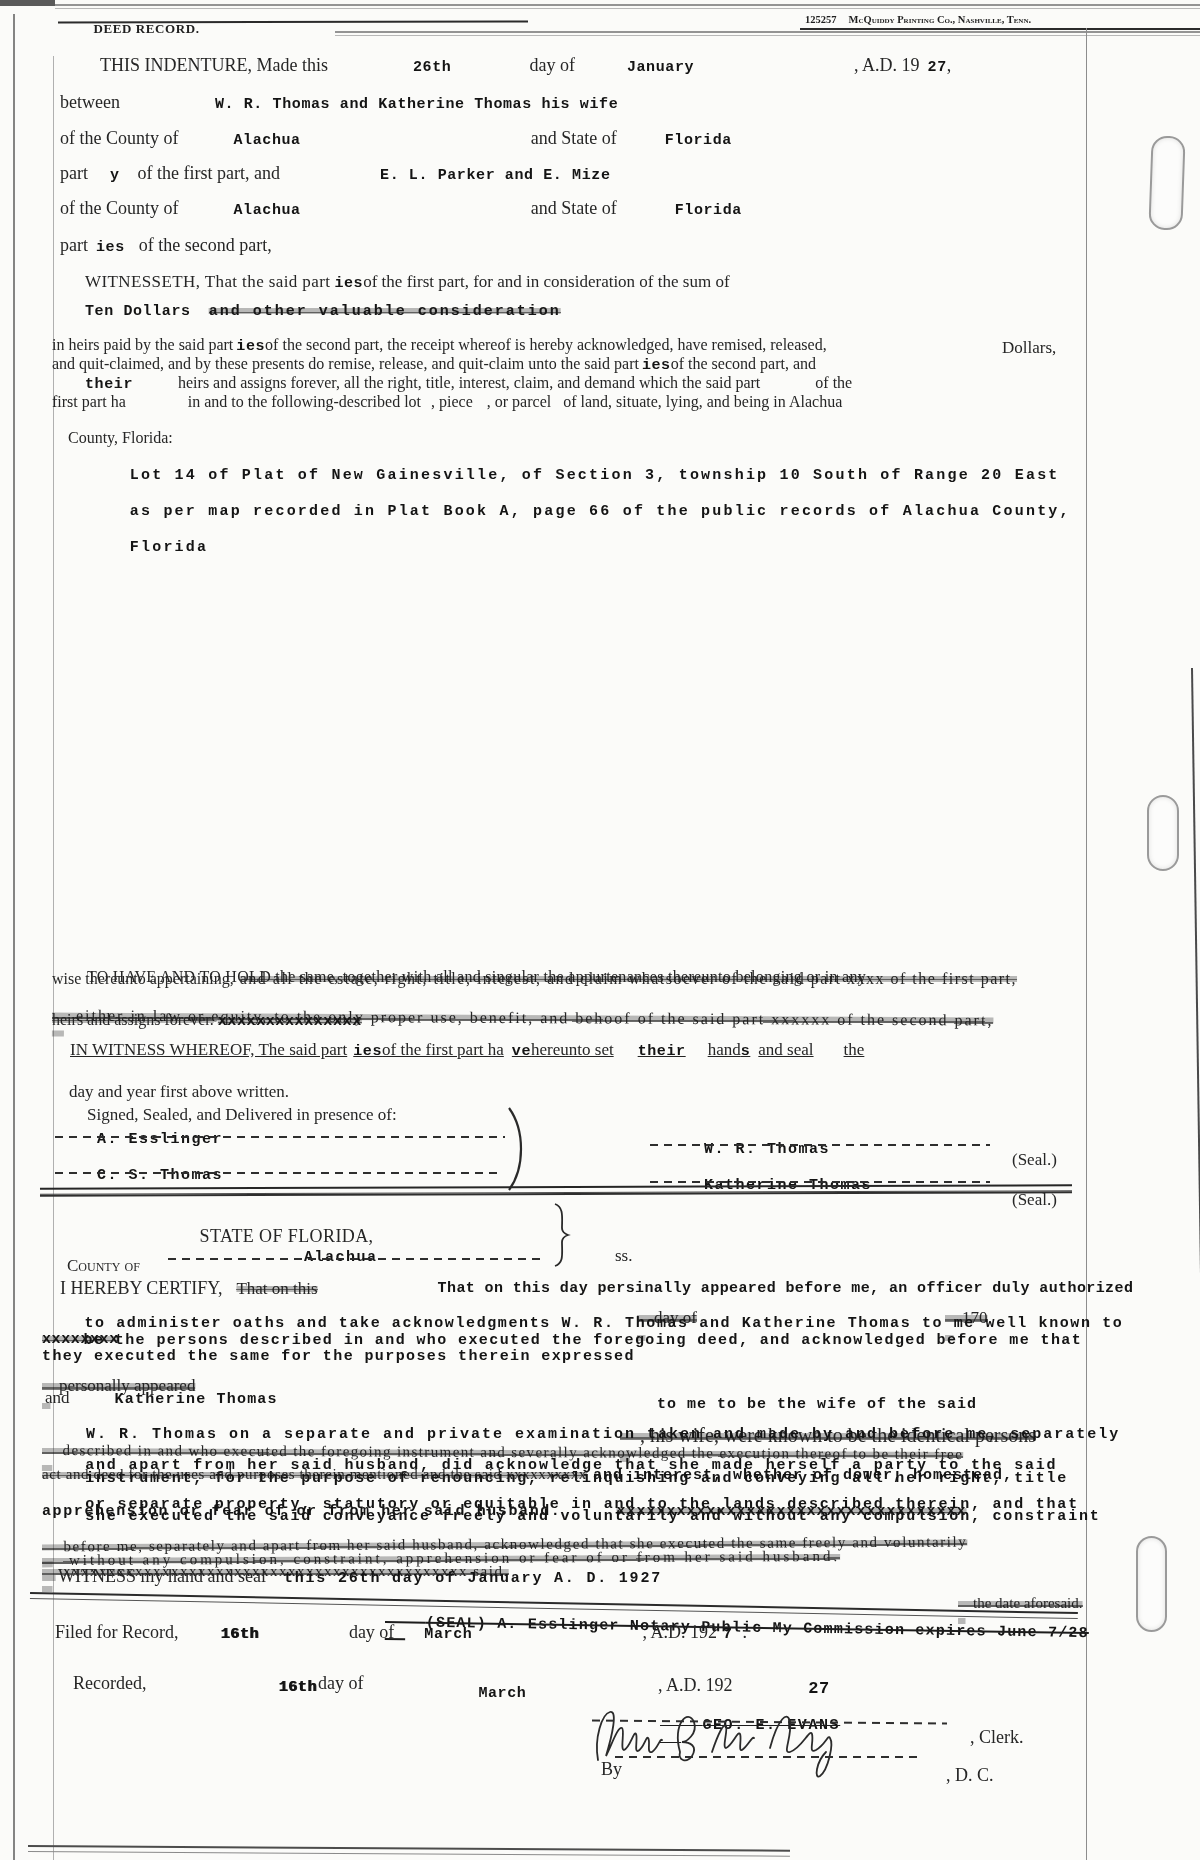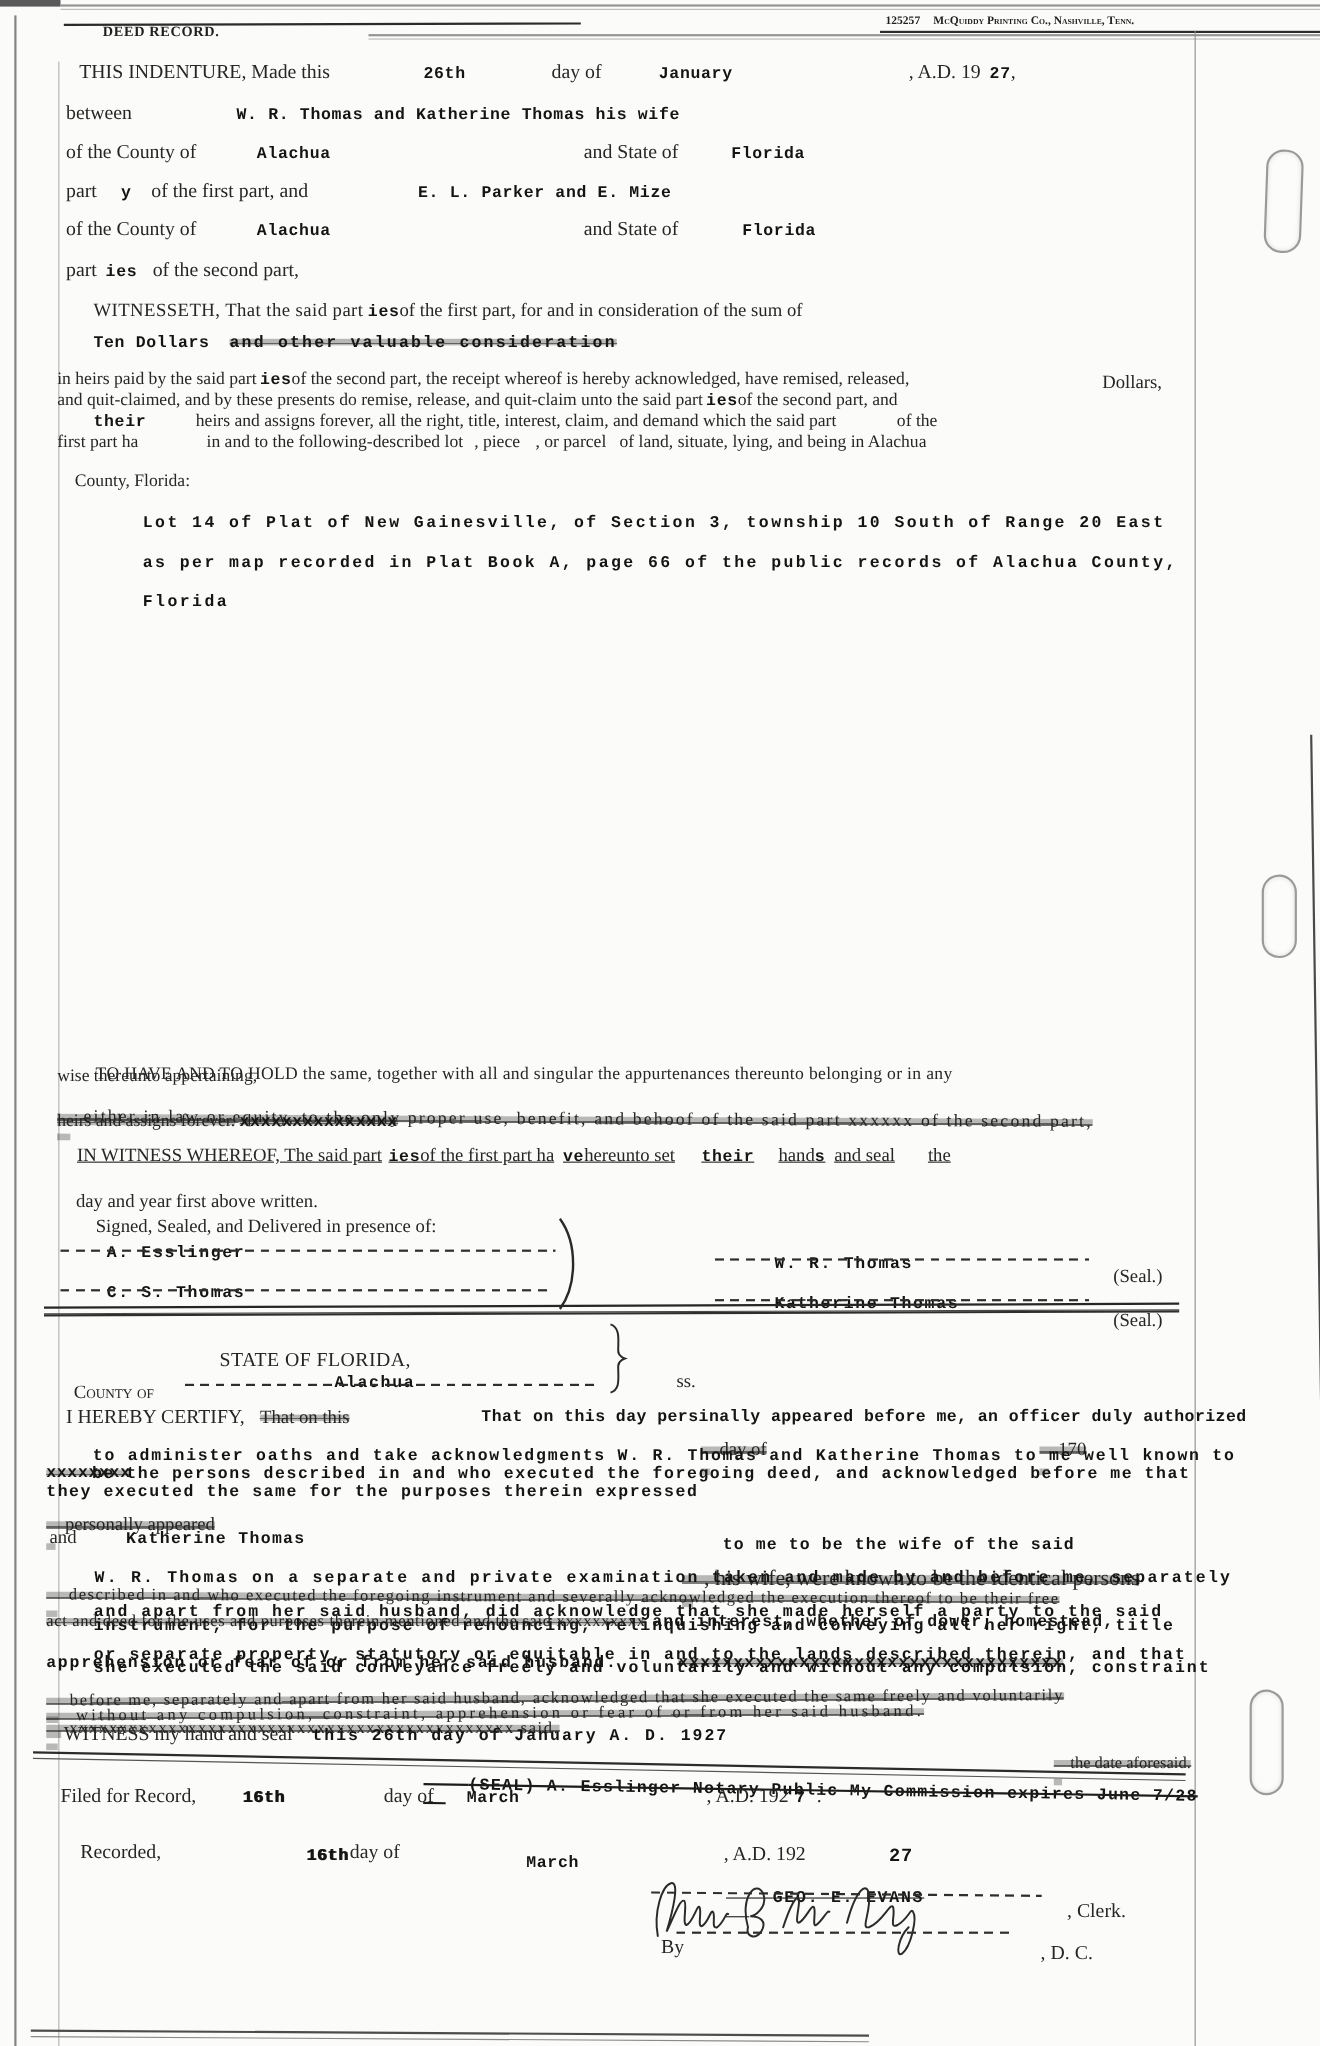--- a/index.html
+++ b/index.html
@@ -50,21 +50,21 @@
   <div class="abs" style="left:13px;top:14px;width:2px;height:1846px;background:#6e6e6e;opacity:.85;"></div>
   <div class="abs" style="left:53px;top:56px;width:1px;height:1804px;background:#b0b0b0;"></div>
 
   <div class="abs" style="left:1086px;top:28px;width:1px;height:1832px;background:#8d8d8d;"></div>
   <div class="abs" style="left:1191px;top:668px;width:2px;height:1200px;background:#4a4a4a;transform:rotate(-0.85deg);transform-origin:top center;"></div>
 
   <div class="abs hole" style="left:1150px;top:136px;width:30px;height:90px;transform:rotate(2deg);"></div>
   <div class="abs hole" style="left:1147px;top:795px;width:28px;height:72px;"></div>
   <div class="abs hole" style="left:1136px;top:1536px;width:27px;height:92px;"></div>
 
-  <div class="abs row" style="left:72px;top:55px;justify-content:center;">
+  <div class="abs row" style="left:100px;top:55px;justify-content:center;">
     <span class="s s18">THIS INDENTURE, Made this</span>
     <span class="gap" style="width:85px;"></span>
     <span class="t">26th</span>
     <span class="gap" style="width:78px;"></span>
     <span class="s s18">day of</span>
     <span class="gap" style="width:52px;"></span>
     <span class="t">January</span>
     <span class="gap" style="width:160px;"></span>
     <span class="s s18">, A.D. 19</span>
     <span class="gap" style="width:8px;"></span>
@@ -175,20 +175,21 @@
   <div class="abs t" style="left:85px;top:522px;letter-spacing:2.2px;">
     <span>Florida</span>
   </div>
 
   <div class="abs s s16" style="left:70px;top:950px;letter-spacing:0.3px;">
     <span>TO HAVE AND TO HOLD the same, together with all and singular the appurtenances thereunto belonging or in any</span>
   </div>
   <div class="abs row" style="left:52px;top:970px;">
     <span class="s s16">wise thereunto appertaining,</span>
     <span class="gap" style="width:6px;"></span>
+    <span class="s s16 xov" style="letter-spacing:1.5px;">and all the estate, right, title, interest, and claim whatsoever of the said part xxxx of the first part,</span>
   </div>
   <div class="abs s s16 xov" style="left:52px;top:991px;letter-spacing:2px;transform:rotate(0.3deg);">
     <span>either in law or equity, to the only proper use, benefit, and behoof of the said part xxxxxx of the second part,</span>
   </div>
   <div class="abs row" style="left:52px;top:1011px;">
     <span class="s s16 xov">heirs and assigns forever.</span>
     <span class="gap" style="width:4px;"></span>
     <span class="t xov">xxxxxxxxxxxxxxx</span>
   </div>
 

